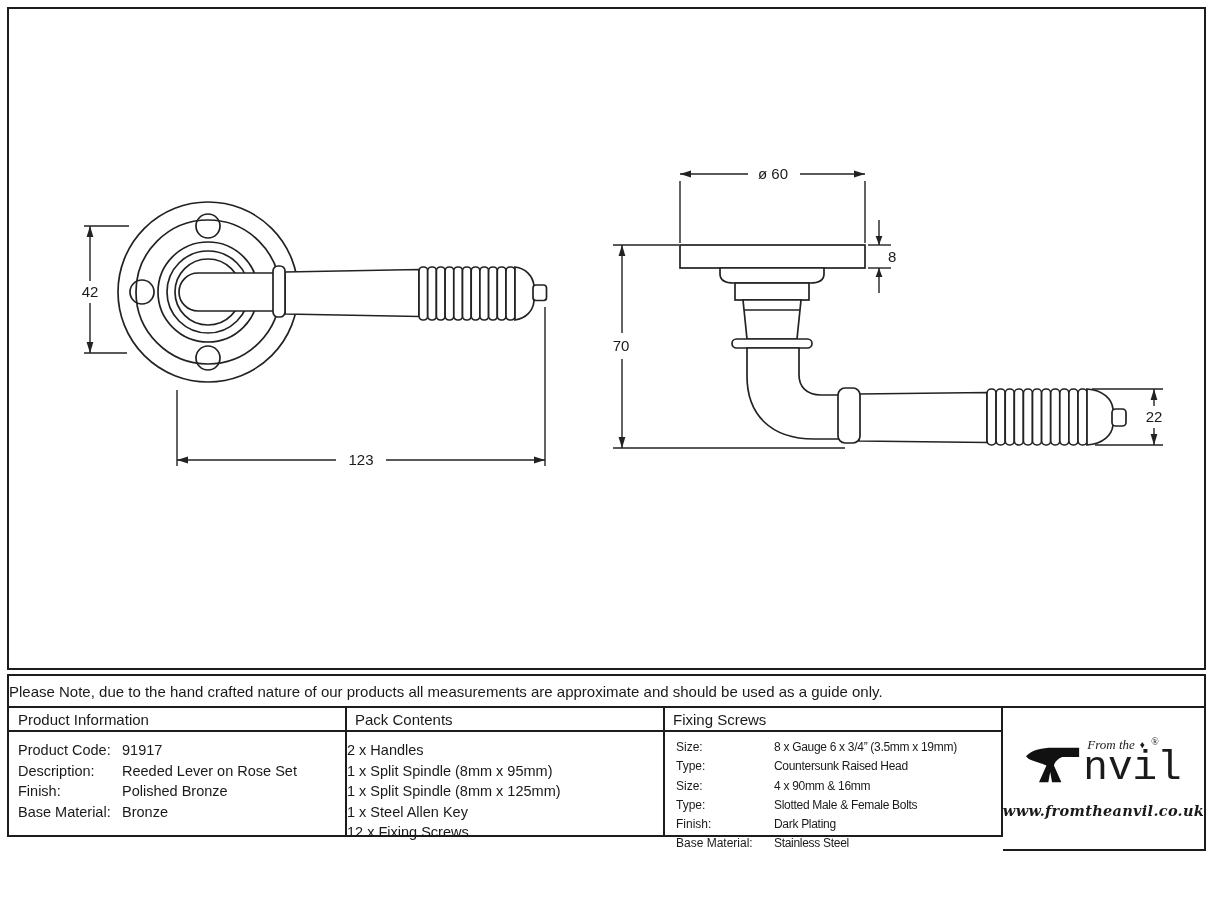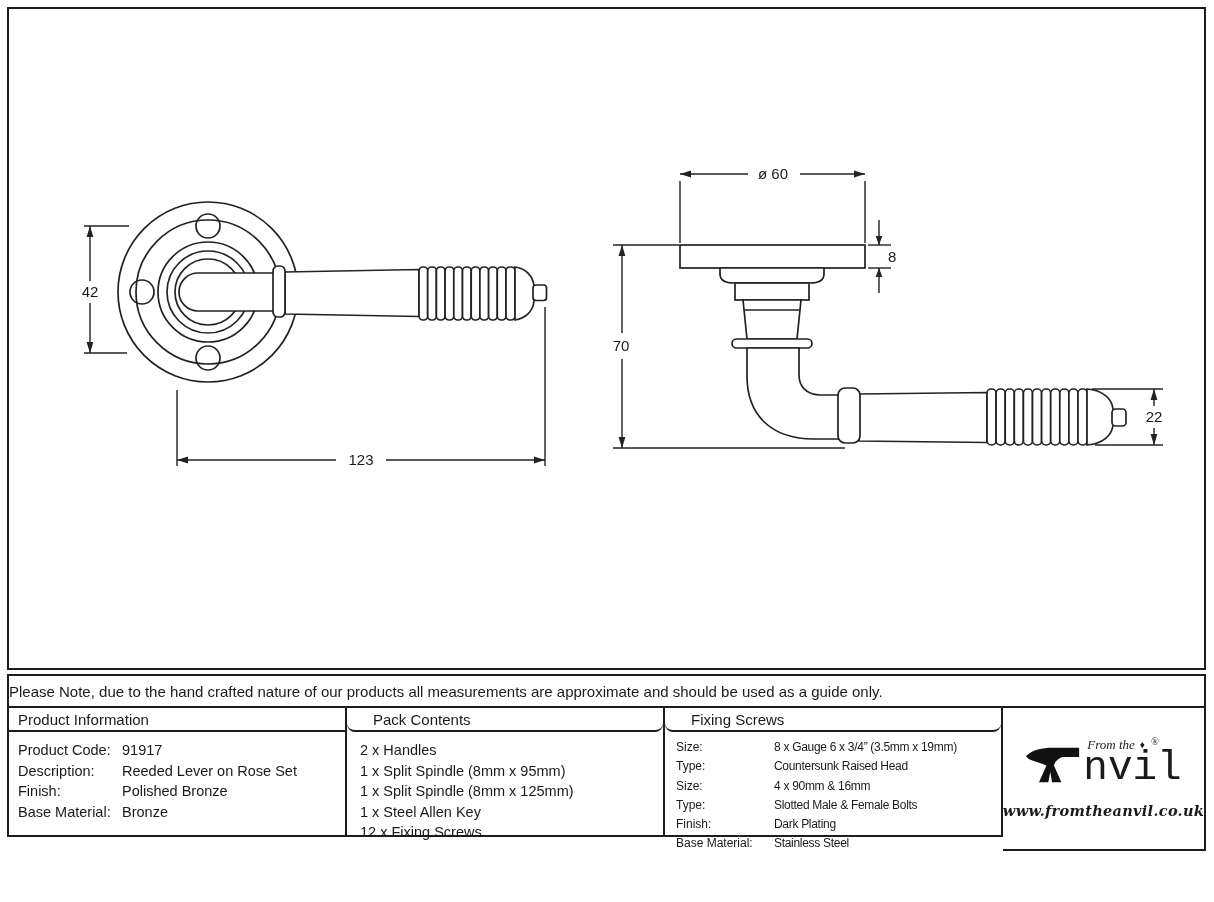--- a/index.html
+++ b/index.html
@@ -17,23 +17,23 @@
 
   
   .col{top:706px;height:131px;}
   .col1{left:7px;width:340px;}
   .col2{left:347px;width:318px;border-left:none;}
   .col3{left:665px;width:338px;border-left:none;}
   .logo-box{left:1003px;top:706px;width:203px;height:145px;border-left:none;
             display:flex;align-items:center;justify-content:center;}
   .col-header{height:22px;border-bottom:2.5px solid #1c1c1c;display:flex;align-items:center;
               font-size:15px;padding-left:9px;}
-  .col2 .col-header,.col3 .col-header{padding-left:26px;border-radius:8px;}
+  .col2 .col-header,.col3 .col-header{padding-left:8px;}
   .col-body{padding:8px 4px 0 9px;font-size:14.5px;}
-  .col2 .col-body{padding-left:13px;}
+  .col2 .col-body{padding-left:0;}
   .col3 .col-body{padding:6px 2px 0 11px;font-size:12px;}
   .kv{display:flex;line-height:20.5px;white-space:nowrap;}
   .kv .k{width:104px;flex:0 0 104px;}
   .col3 .kv{line-height:19.3px;}
   .col3 .kv .k{width:98px;flex:0 0 98px;}
   .col3 .kv .v{letter-spacing:-0.3px;}
   .li{line-height:20.5px;white-space:nowrap;}
 
   
   .logo{display:flex;flex-direction:column;align-items:center;}

